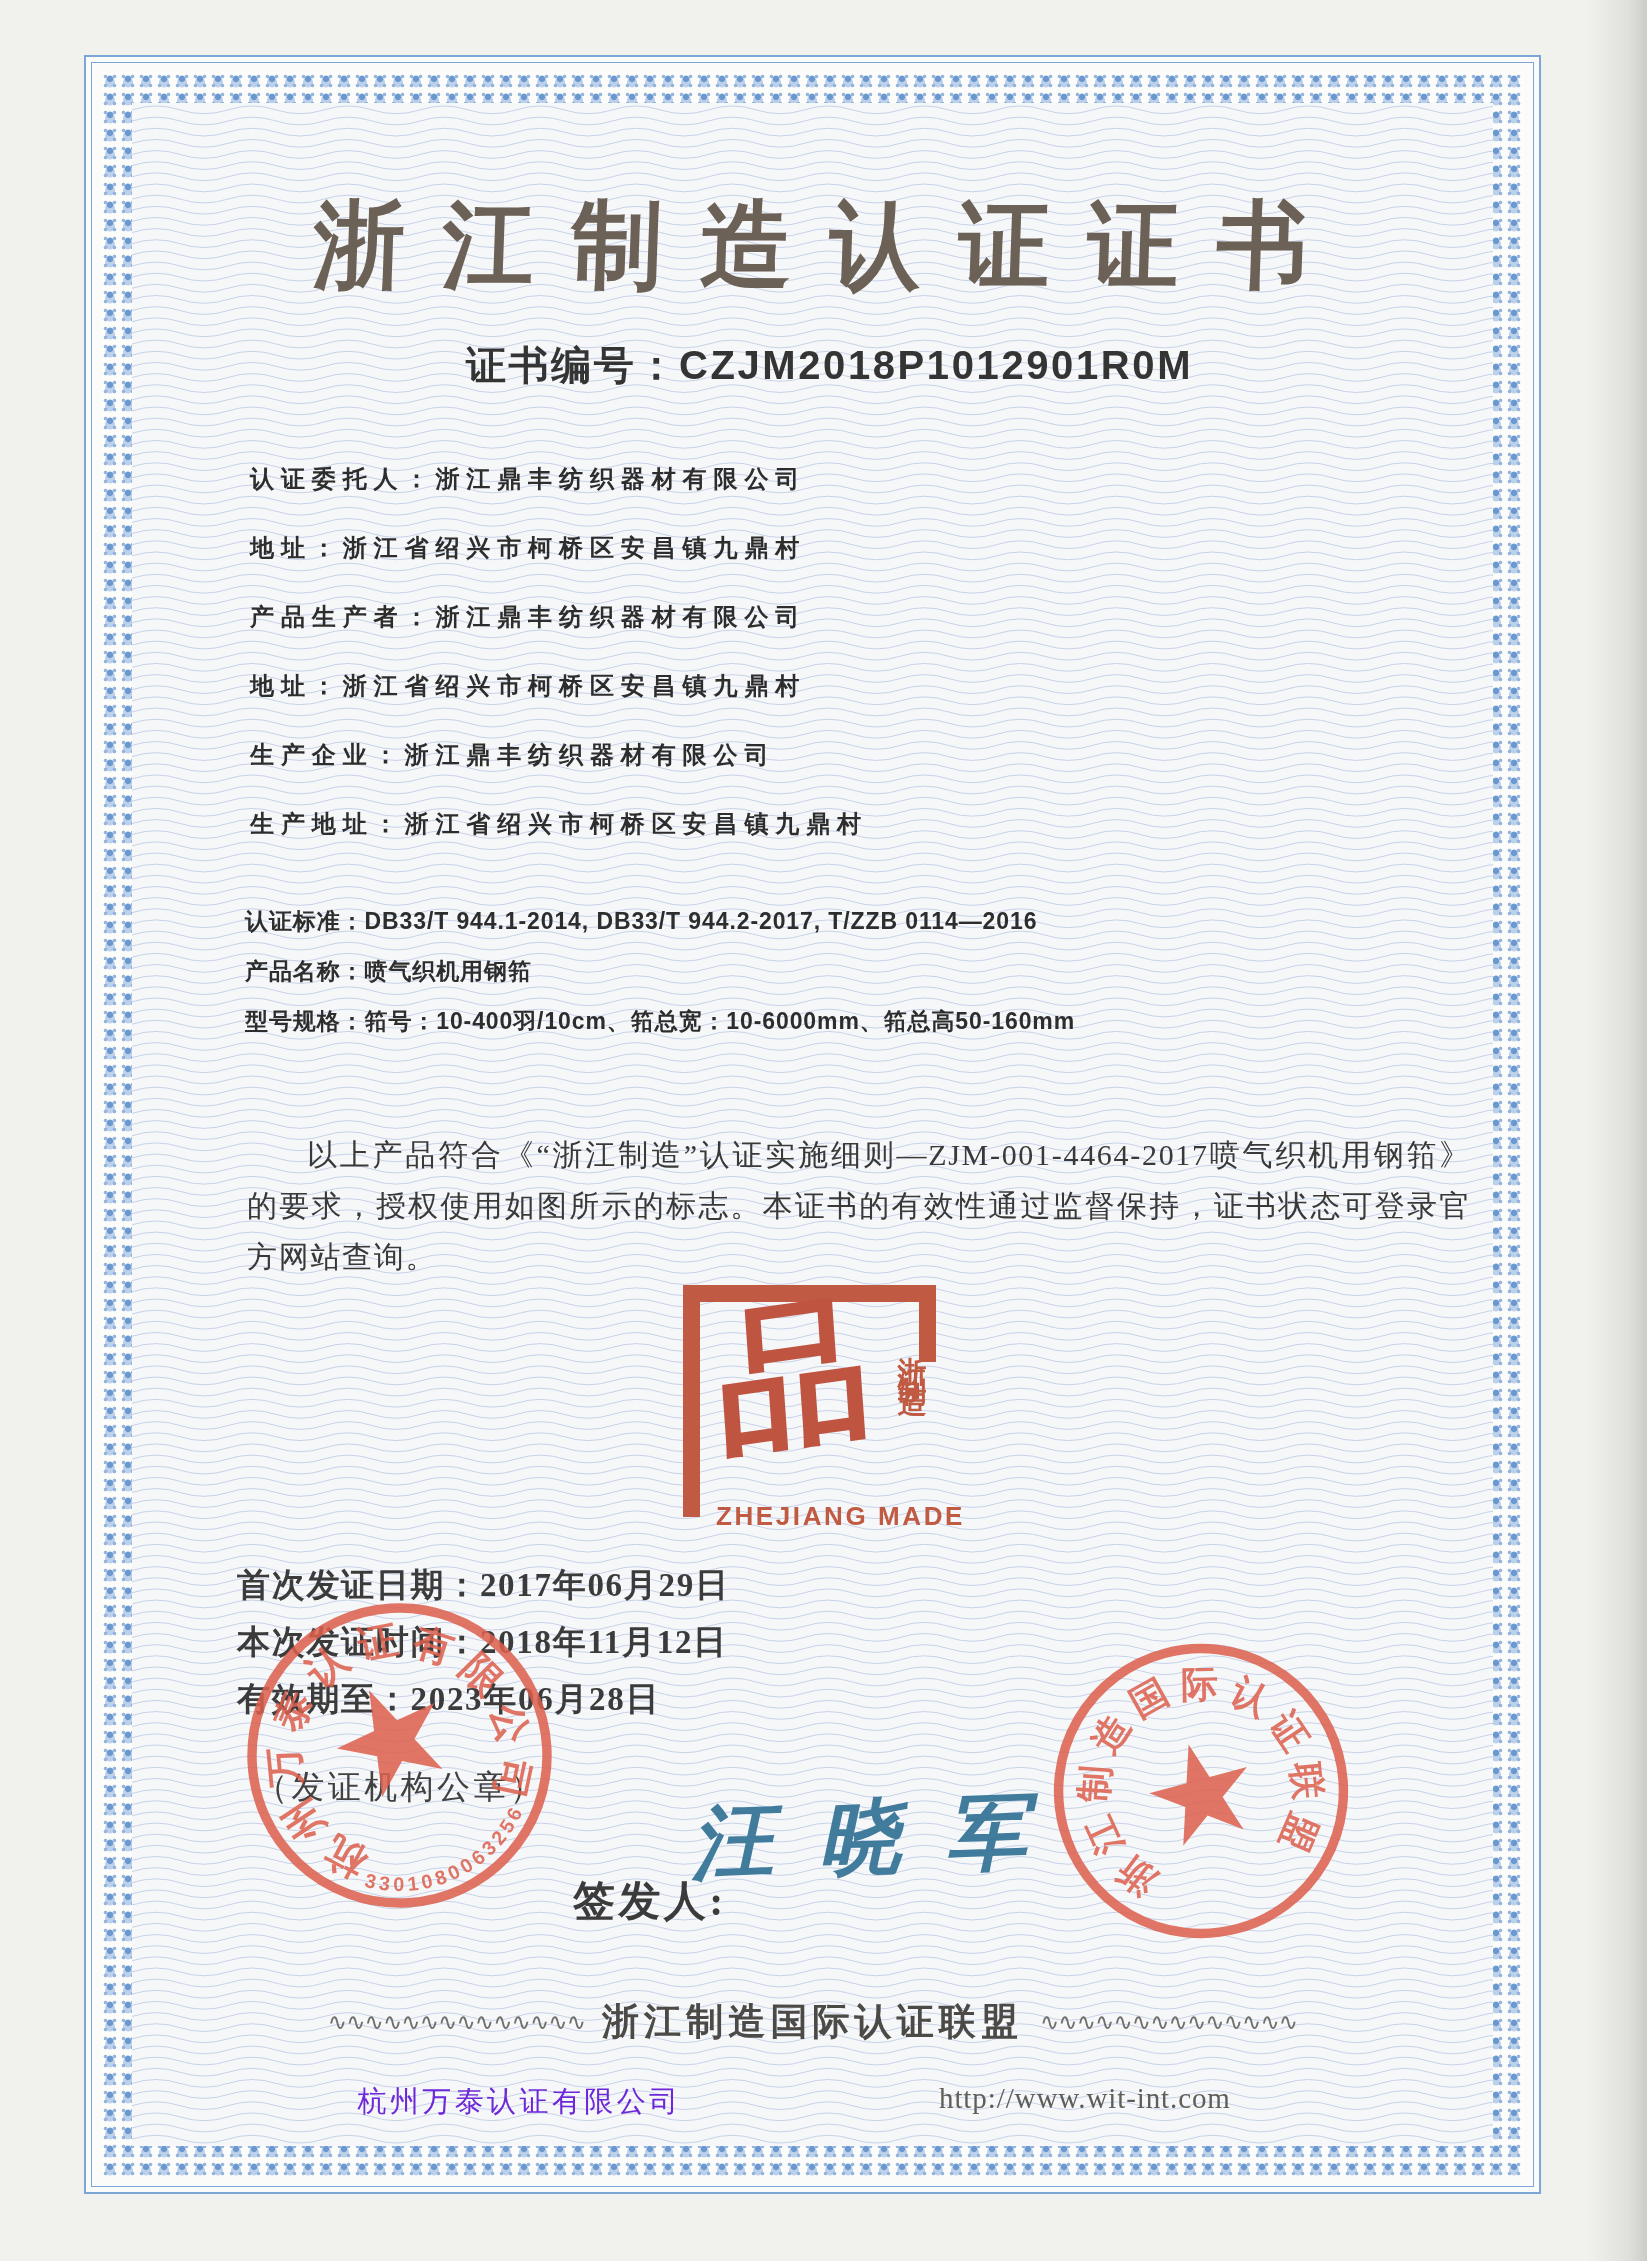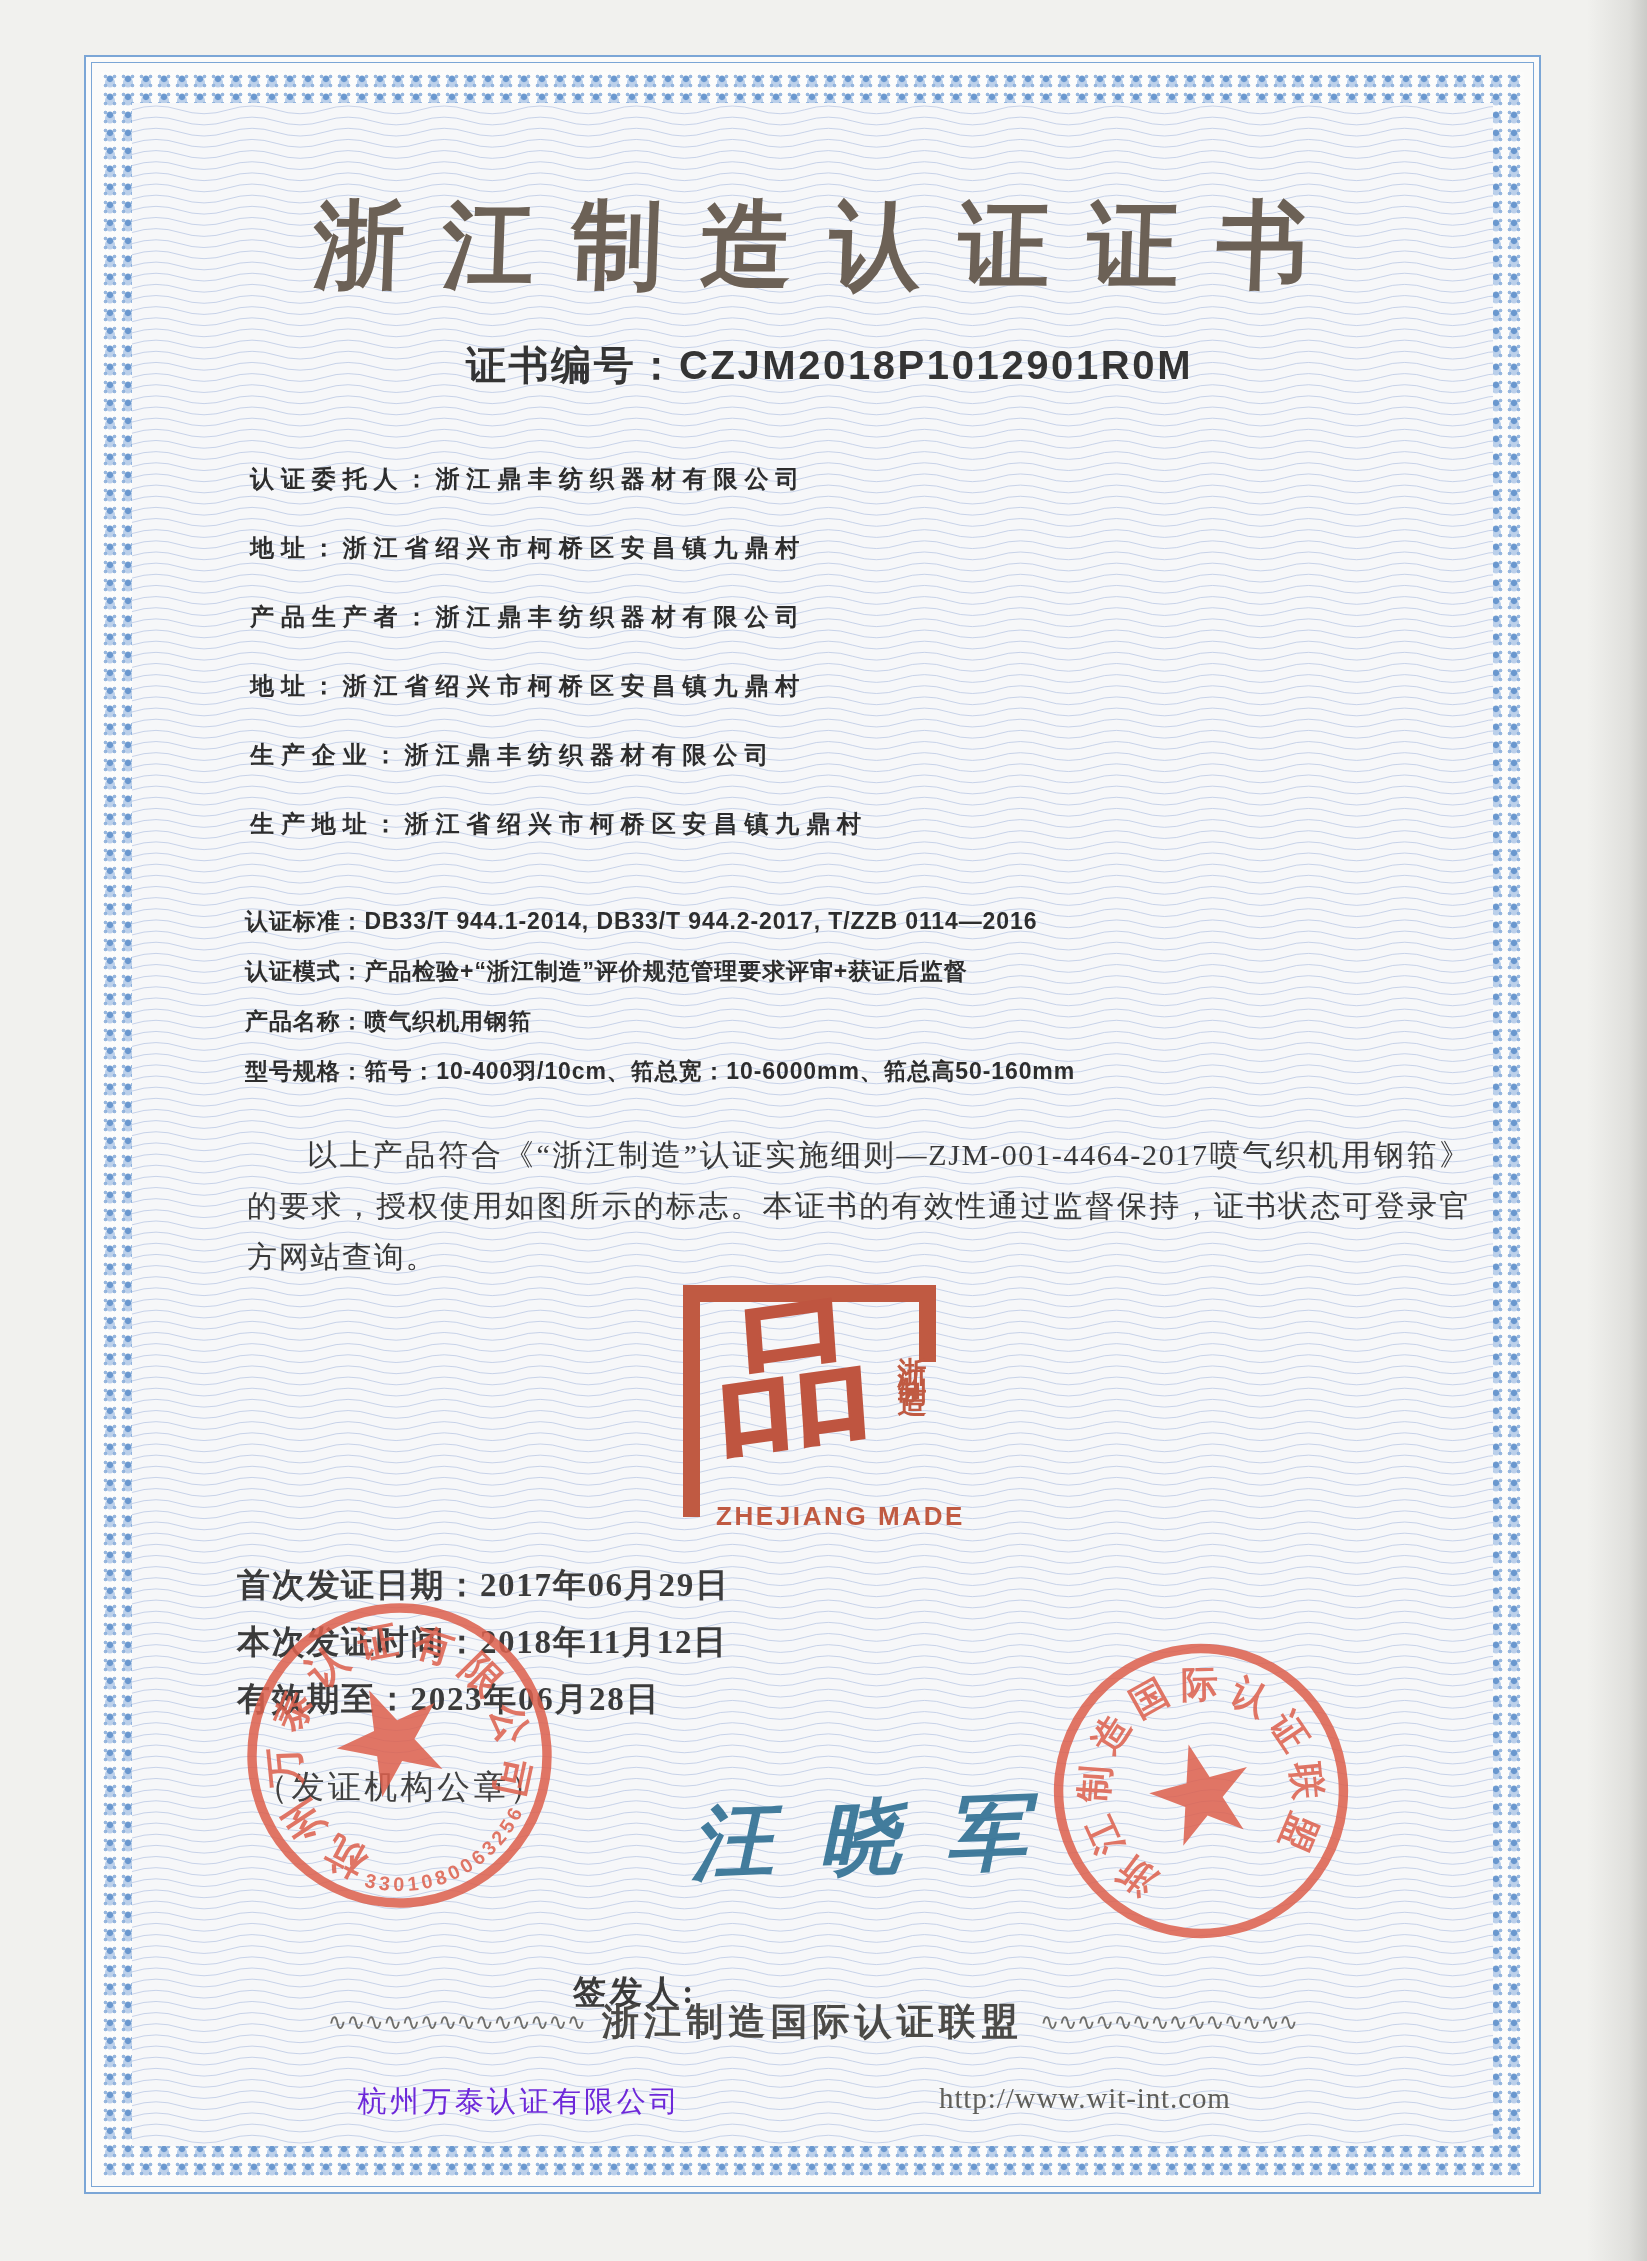--- a/index.html
+++ b/index.html
@@ -79,22 +79,22 @@
     position:absolute;left:105px;top:1454px;line-height:57px;
     font-family:"Liberation Serif", serif;font-size:33px;font-weight:600;
     letter-spacing:1.7px;color:#3b3b3b;white-space:nowrap;
   }
   .seal-note{
     position:absolute;left:123px;top:1662px;
     font-family:"Liberation Serif", serif;font-size:33px;font-weight:500;
     letter-spacing:3.4px;color:#414141;
   }
   .signer-label{
-    position:absolute;left:441px;top:1867px;
-    font-family:"Liberation Serif", serif;font-size:33px;font-weight:600;
+    position:absolute;left:441px;top:1770px;
+    font-family:"Liberation Serif", serif;font-size:42px;font-weight:600;
     letter-spacing:3.4px;color:#3b3b3b;
   }
   .signature{
     position:absolute;left:559px;top:1680px;
     font-family:"Liberation Serif", serif;font-style:italic;font-weight:700;
     font-size:82px;letter-spacing:45px;color:#2f6f93;opacity:.9;
     transform:rotate(-2deg);white-space:nowrap;
   }
   .stamp{position:absolute;pointer-events:none;}
   .stamp svg{mix-blend-mode:multiply;opacity:.86;}
@@ -316,21 +316,20 @@
       <div>认证委托人：浙江鼎丰纺织器材有限公司</div>
       <div>地址：浙江省绍兴市柯桥区安昌镇九鼎村</div>
       <div>产品生产者：浙江鼎丰纺织器材有限公司</div>
       <div>地址：浙江省绍兴市柯桥区安昌镇九鼎村</div>
       <div>生产企业：浙江鼎丰纺织器材有限公司</div>
       <div>生产地址：浙江省绍兴市柯桥区安昌镇九鼎村</div>
     </div>
 
     <div class="specs">
       <div>认证标准：DB33/T 944.1-2014, DB33/T 944.2-2017, T/ZZB 0114—2016</div>
-      <div>认证模式：产品检验+“浙江制造”评价规范管理要求评审+获证后监督</div>
       <div>产品名称：喷气织机用钢筘</div>
       <div>型号规格：筘号：10-400羽/10cm、筘总宽：10-6000mm、筘总高50-160mm</div>
     </div>
 
     <div class="statement">以上产品符合《“浙江制造”认证实施细则—ZJM-001-4464-2017喷气织机用钢筘》的要求，授权使用如图所示的标志。本证书的有效性通过监督保持，证书状态可登录官方网站查询。</div>
 
     <div class="logo">
       <div class="bar bar-top"></div>
       <div class="bar bar-left"></div>
       <div class="bar bar-right"></div>

